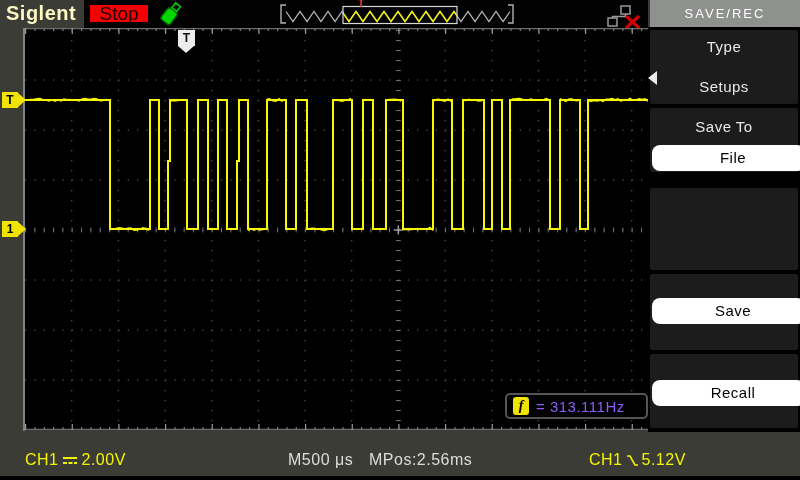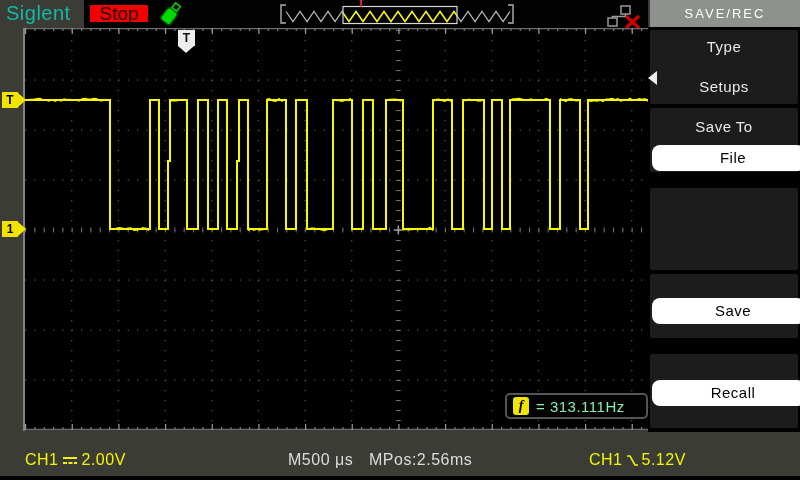--- a/index.html
+++ b/index.html
@@ -1,21 +1,21 @@
 <!DOCTYPE html>
 <html><head>
 <meta charset="utf-8">
 <style>
   html,body{margin:0;padding:0;background:#222;}
   #app{position:relative;width:800px;height:480px;background:#3a3c35;overflow:hidden;
        font-family:"Liberation Sans",sans-serif;-webkit-font-smoothing:none;}
 
   
   .topbar-black{position:absolute;left:84px;top:0;width:564px;height:28px;background:#020202;}
-  .brand{position:absolute;left:6px;top:2px;color:#14b8a6;font-size:20px;font-weight:400;letter-spacing:0.5px;}
+  .brand{position:absolute;left:6px;top:2px;color:#fef9c3;font-size:20px;font-weight:700;letter-spacing:0.5px;}
   .stop-btn{position:absolute;left:88px;top:3px;width:62px;height:21px;background:#f40000;
             border:2px solid #000;box-sizing:border-box;color:#1a0000;font-size:19px;
             text-align:center;line-height:17px;font-weight:500;}
   .preview-wrap{position:absolute;left:276px;top:0;width:242px;height:28px;}
   .preview-tmark{position:absolute;left:82px;top:-2px;color:#ff3a3a;font-size:10px;font-weight:bold;}
   .lan-icon{position:absolute;left:606px;top:5px;}
   .probe-icon{position:absolute;left:154px;top:1px;}
 
   
   .sidebar-bg{position:absolute;left:648px;top:27px;width:152px;height:405px;background:#000;}
@@ -41,21 +41,21 @@
   .side-marker{position:absolute;left:2px;width:16px;height:16px;background:#f0e400;
                color:#000;font-size:12px;font-weight:bold;text-align:center;line-height:16px;}
   .side-marker::after{content:"";position:absolute;left:16px;top:1px;width:0;height:0;
                border-top:7px solid transparent;border-bottom:7px solid transparent;
                border-left:8px solid #f0e400;}
   .freq-box{position:absolute;left:480px;top:365px;width:143px;height:26px;box-sizing:border-box;
             background:#020202;border:2px solid #555;border-radius:5px;display:flex;
             align-items:center;padding-left:6px;}
   .freq-badge{width:16px;height:18px;background:#f0e400;border-radius:3px;color:#000;
               font:bold italic 14px/18px "Liberation Serif",serif;text-align:center;}
-  .freq-val{color:#86efac;font-size:15px;margin-left:7px;letter-spacing:0.5px;}
+  .freq-val{color:#8b5cf6;font-size:15px;margin-left:7px;letter-spacing:0.5px;}
 
   
   .stat{position:absolute;top:451px;font-size:16px;letter-spacing:0.5px;white-space:nowrap;}
   .yellow{color:#f4f400;}
   .white{color:#dcdcdc;}
   .hflex{display:flex;align-items:center;gap:3px;}
   .bottom-strip{position:absolute;left:0;top:476px;width:800px;height:4px;background:#000;}
 </style>
 </head>
 <body>
@@ -1365,21 +1365,21 @@
     <div class="sel-arrow"></div>
   </div>
 
   <div class="sb-panel" style="top:108px;height:64px;">
     <div class="sb-row" style="margin-top:8px;">Save To</div>
     <div class="sb-btn" style="top:37px;">File</div>
   </div>
 
   <div class="sb-panel" style="top:188px;height:82px;"></div>
 
-  <div class="sb-panel" style="top:274px;height:64px;">
+  <div class="sb-panel" style="top:274px;height:76px;">
     <div class="sb-btn" style="top:24px;">Save</div>
   </div>
 
   <div class="sb-panel" style="top:354px;height:74px;">
     <div class="sb-btn" style="top:26px;">Recall</div>
   </div>
 
   <div class="stat hflex yellow" style="left:25px;">
     <span>CH1</span>
     <svg width="17" height="13">

